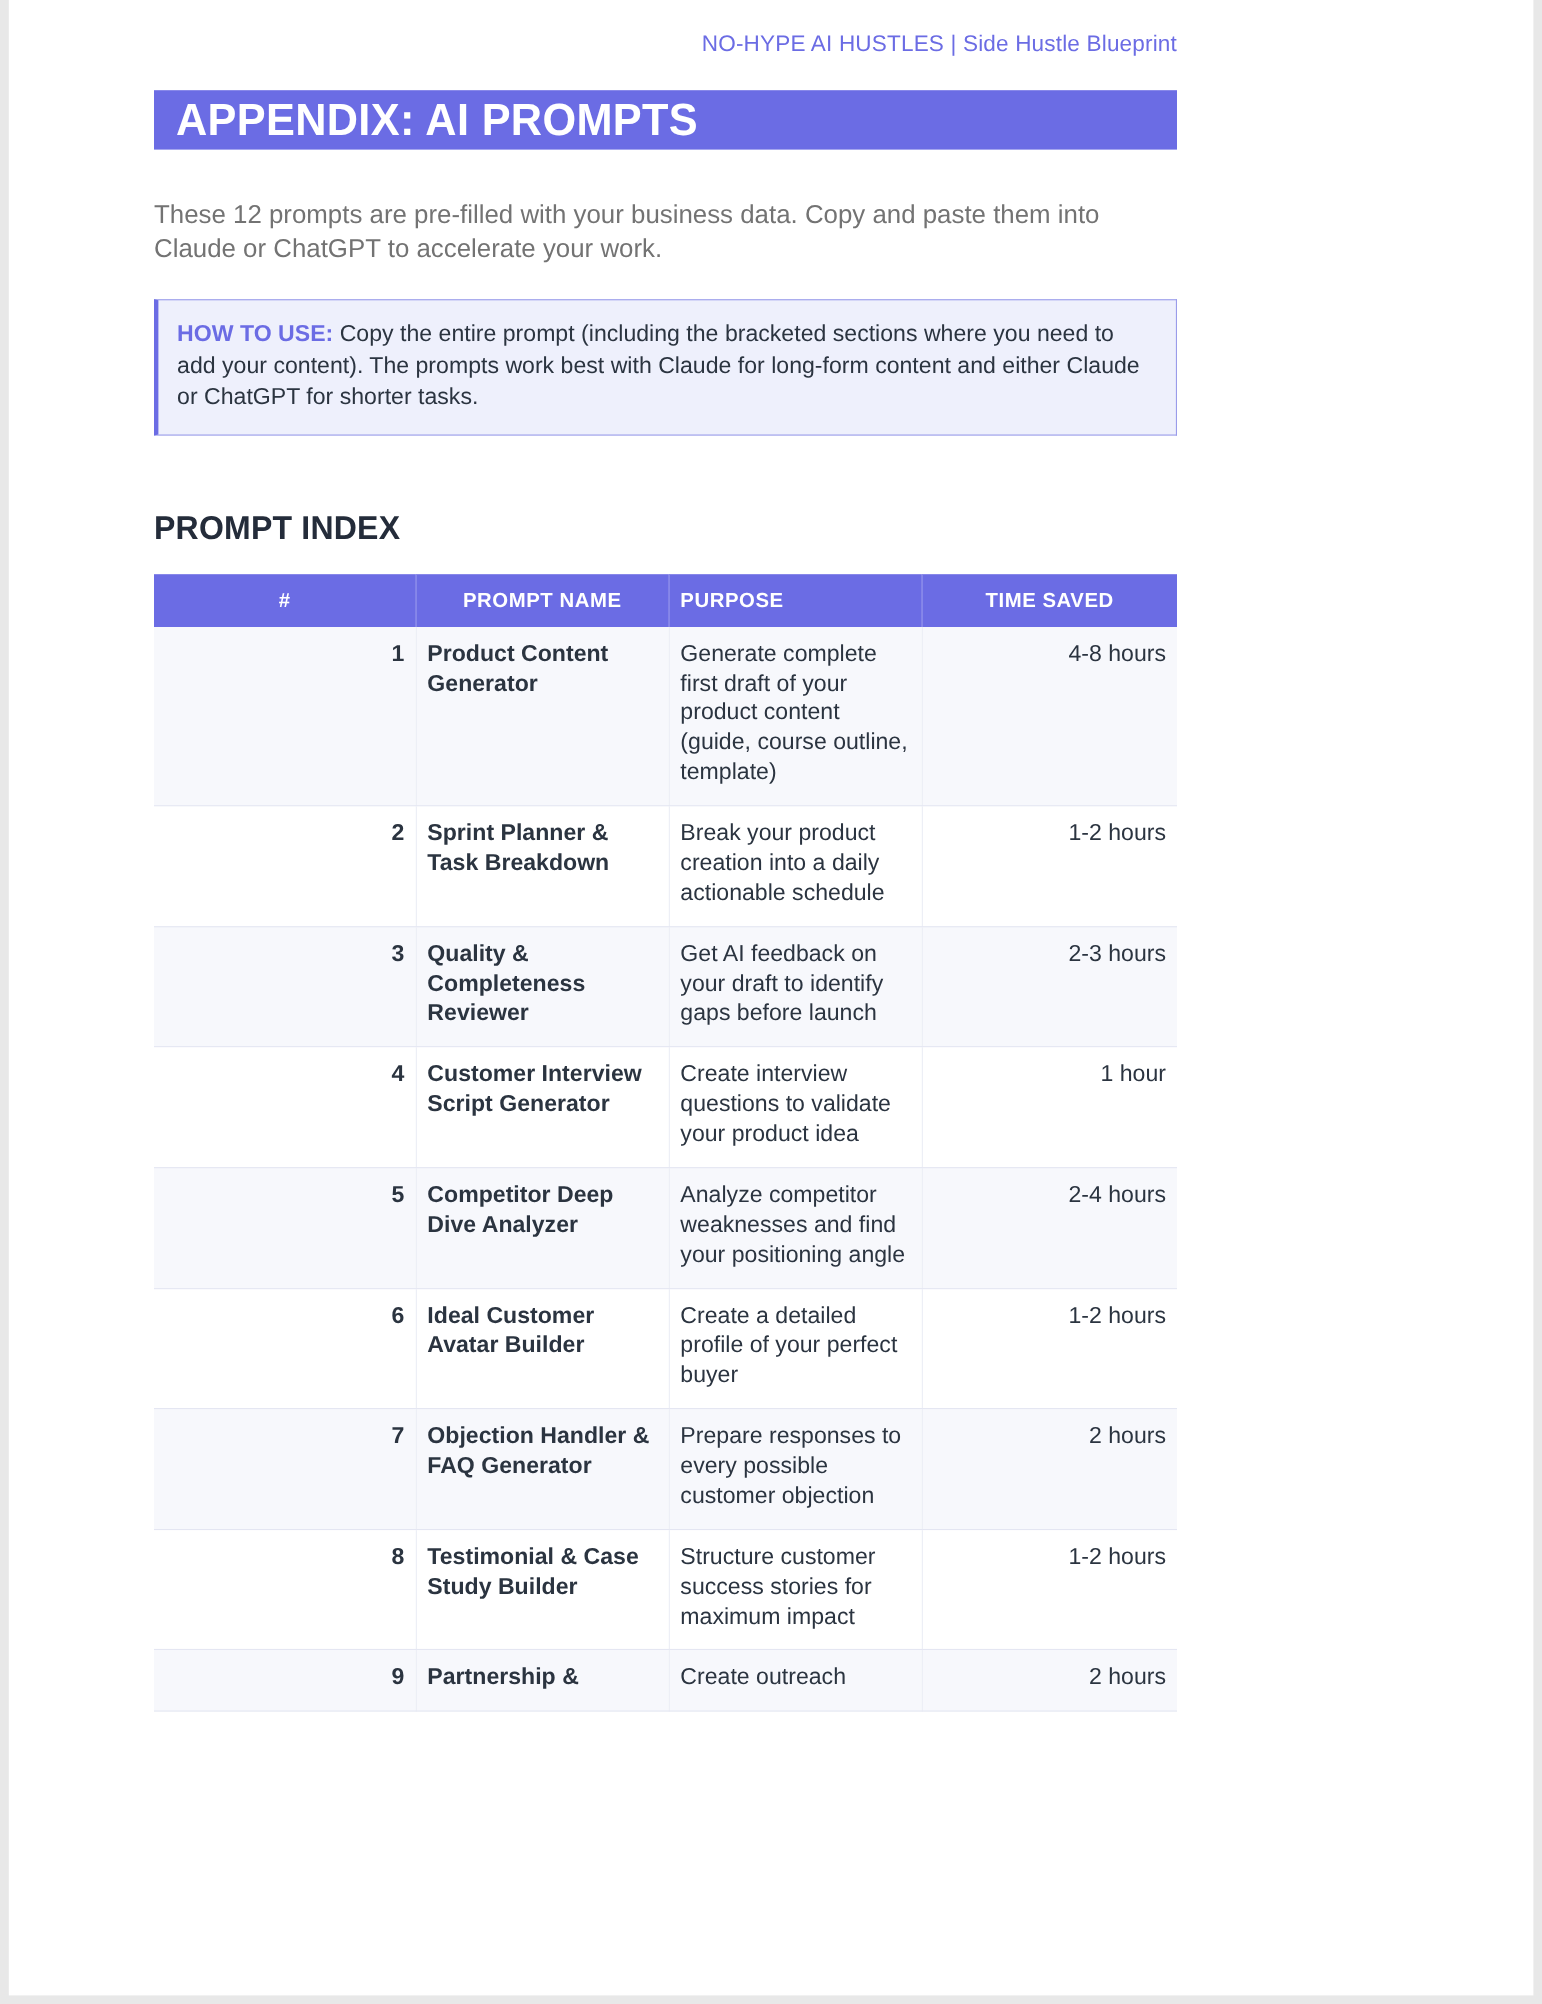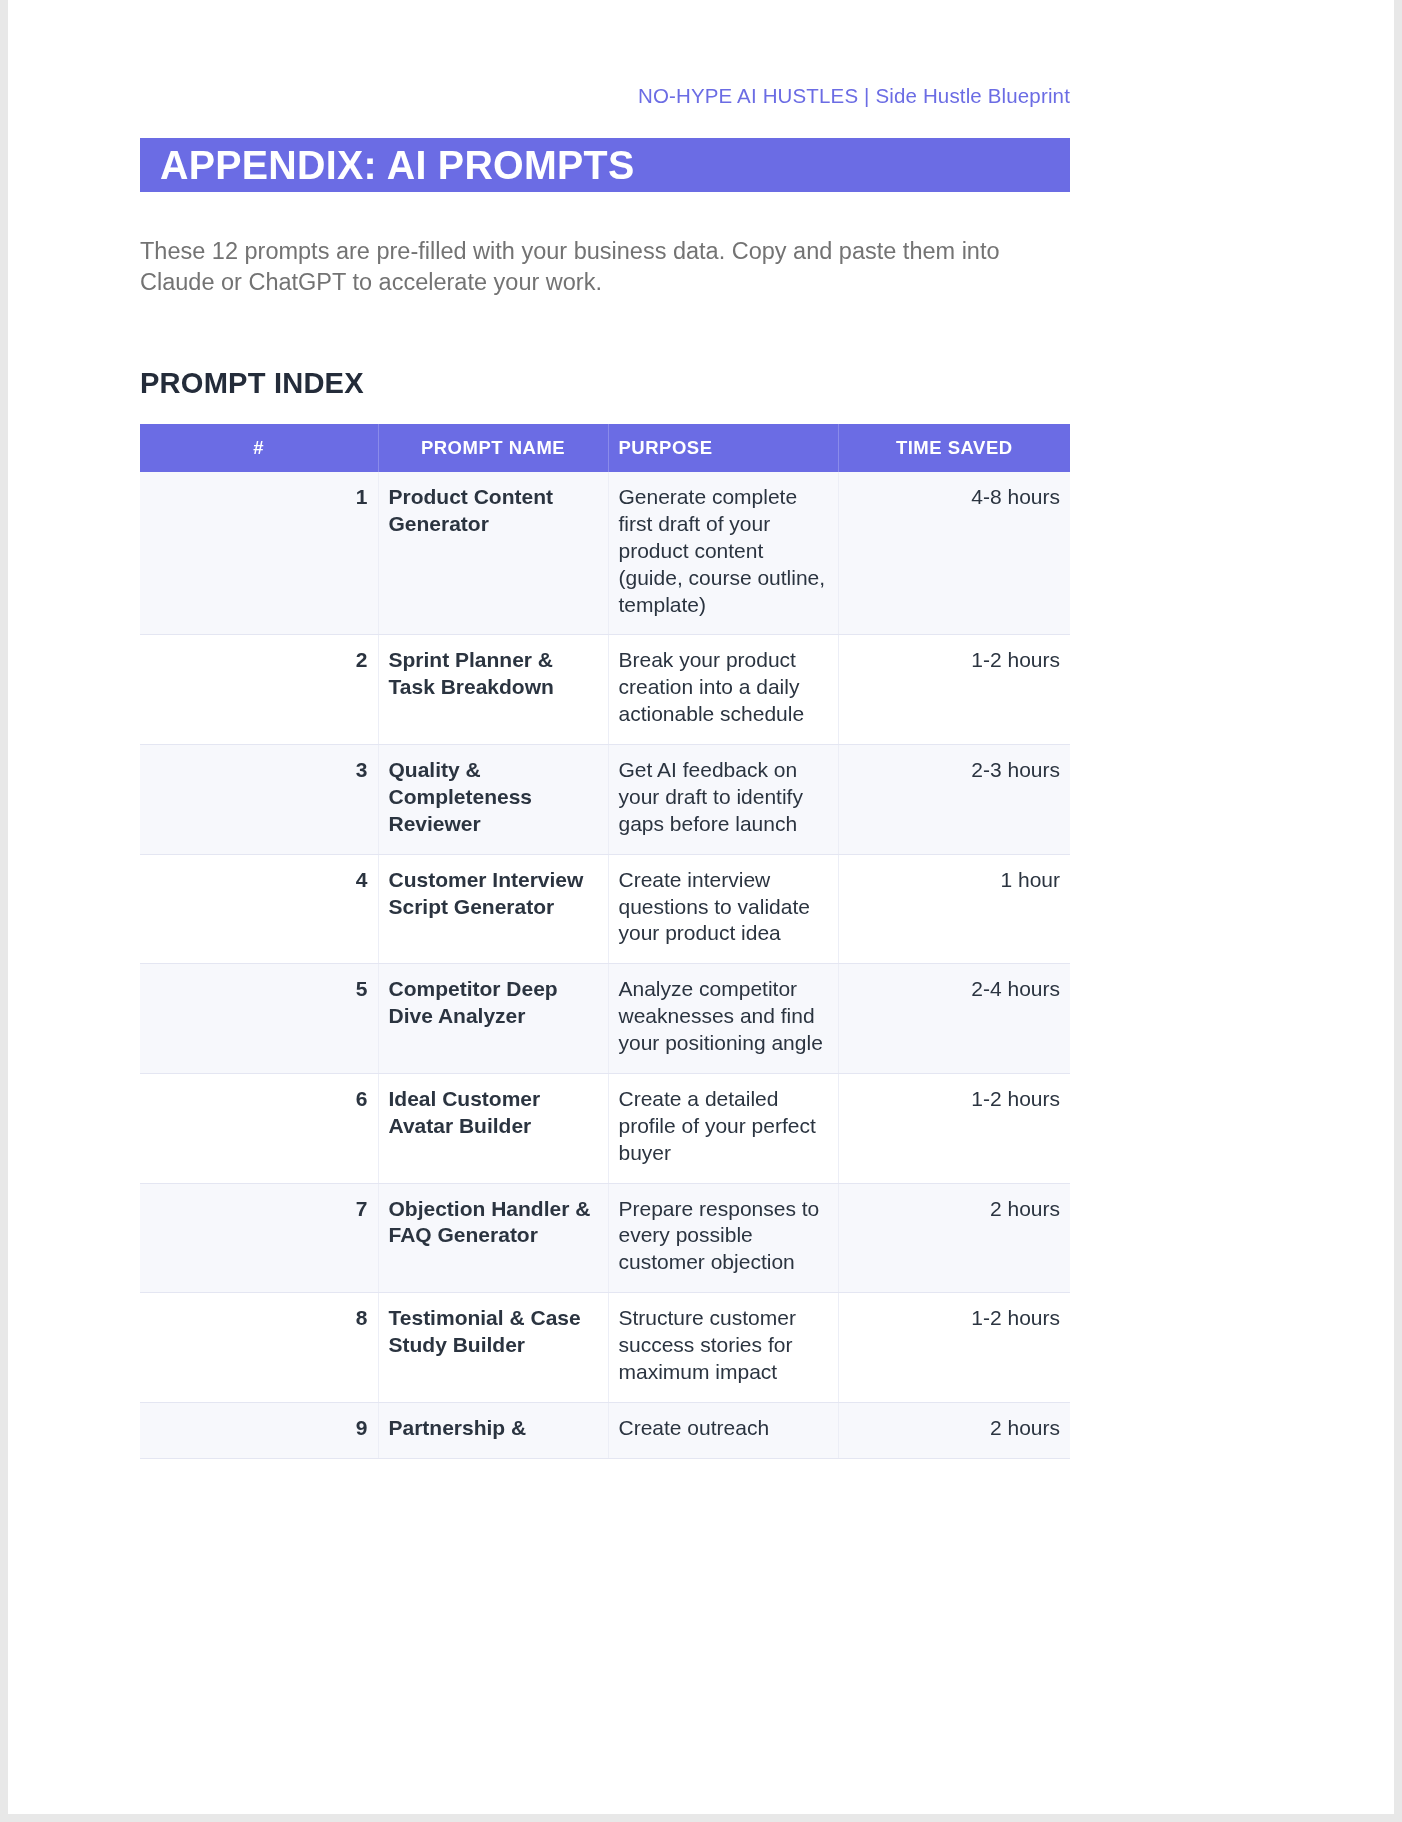--- a/index.html
+++ b/index.html
@@ -44,21 +44,21 @@
     width: 930px;
   }
 
   
   .doc-header {
     text-align: right;
     color: #6b6ce4;
     font-size: 20.5px;
     font-weight: 400;
     letter-spacing: 0.15px;
-    padding-top: 84px;
+    padding-top: 28px;
     white-space: nowrap;
   }
 
   
   .title-banner {
     margin-top: 30px;
     background: #6b6ce4;
     height: 54px;
     display: flex;
     align-items: center;
@@ -206,20 +206,23 @@
   <div class="content">
 
     <div class="doc-header">NO-HYPE AI HUSTLES | Side Hustle Blueprint</div>
 
     <div class="title-banner">
       <h1>APPENDIX: AI PROMPTS</h1>
     </div>
 
     <p class="intro">These 12 prompts are pre-filled with your business data. Copy and paste them into Claude or ChatGPT to accelerate your work.</p>
 
+    <div class="callout">
+      <span class="lead">HOW TO USE:</span><span> Copy the entire prompt (including the bracketed sections where you need to add your content). The prompts work best with Claude for long-form content and either Claude or ChatGPT for shorter tasks.</span>
+    </div>
 
     <div class="section-title">PROMPT INDEX</div>
 
     <table class="index-table">
       <colgroup>
         <col class="c-num">
           <col class="c-name">
           <col class="c-purp">
           <col class="c-time">
       </colgroup>

